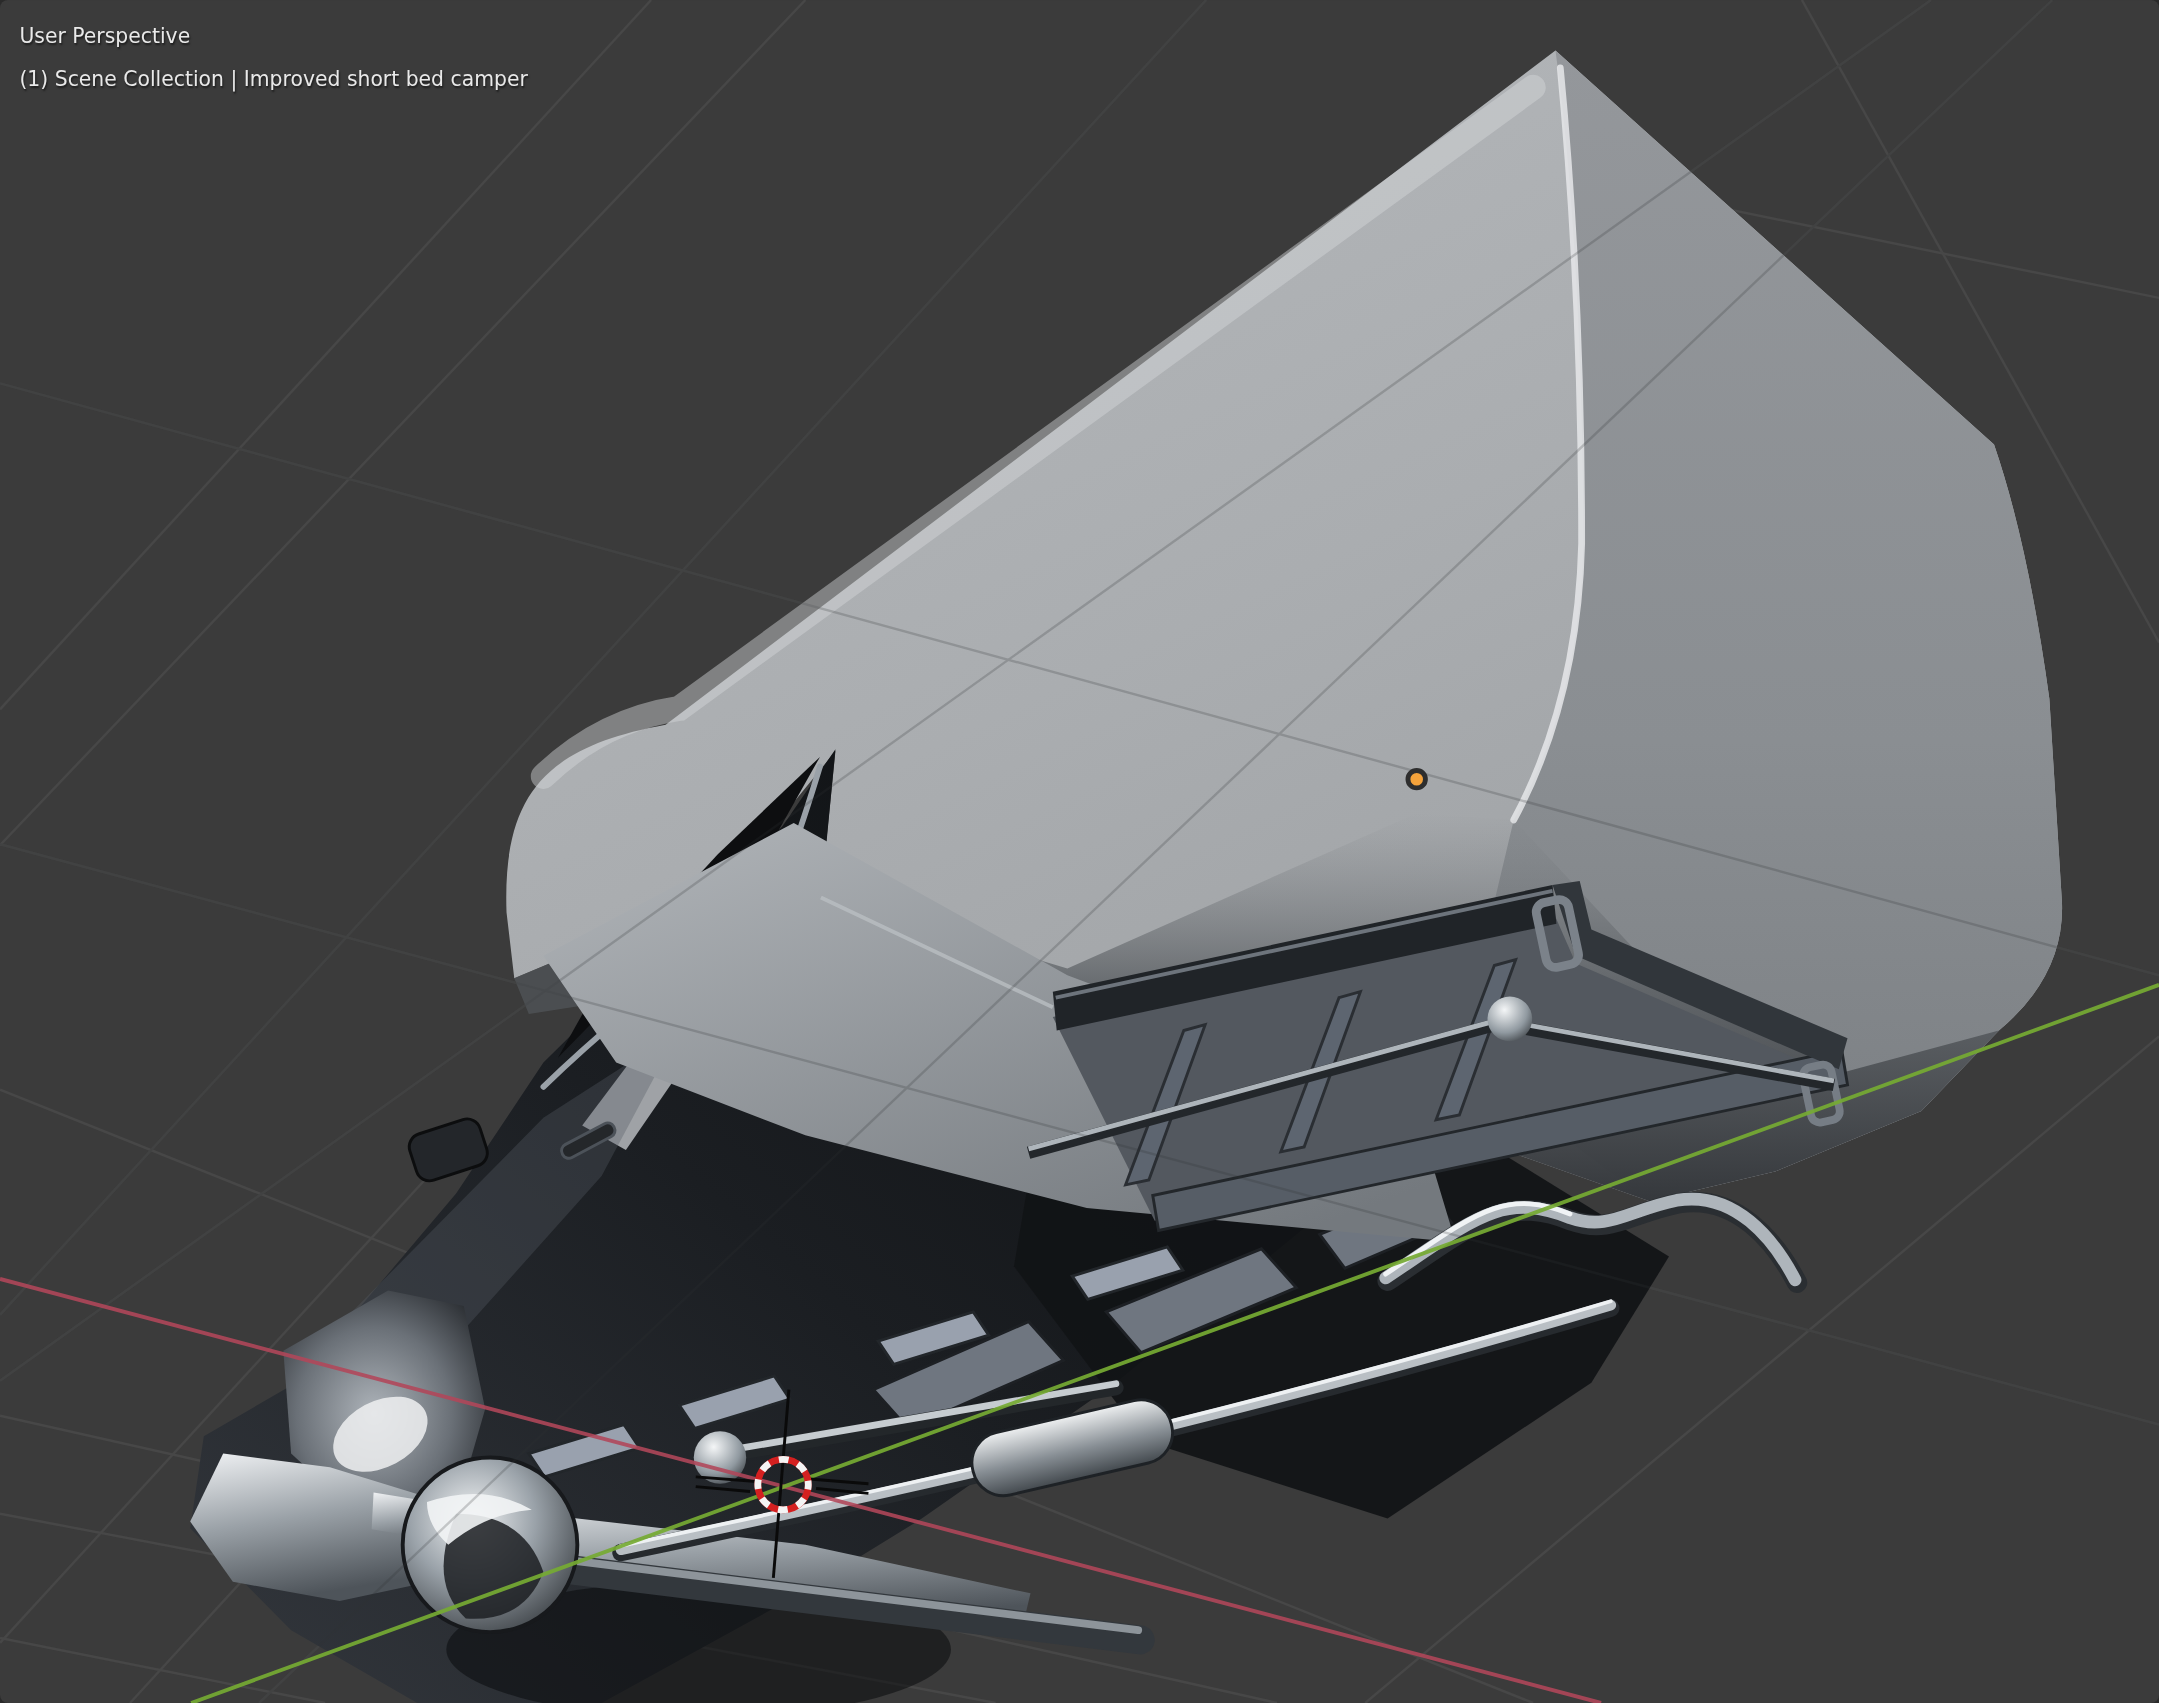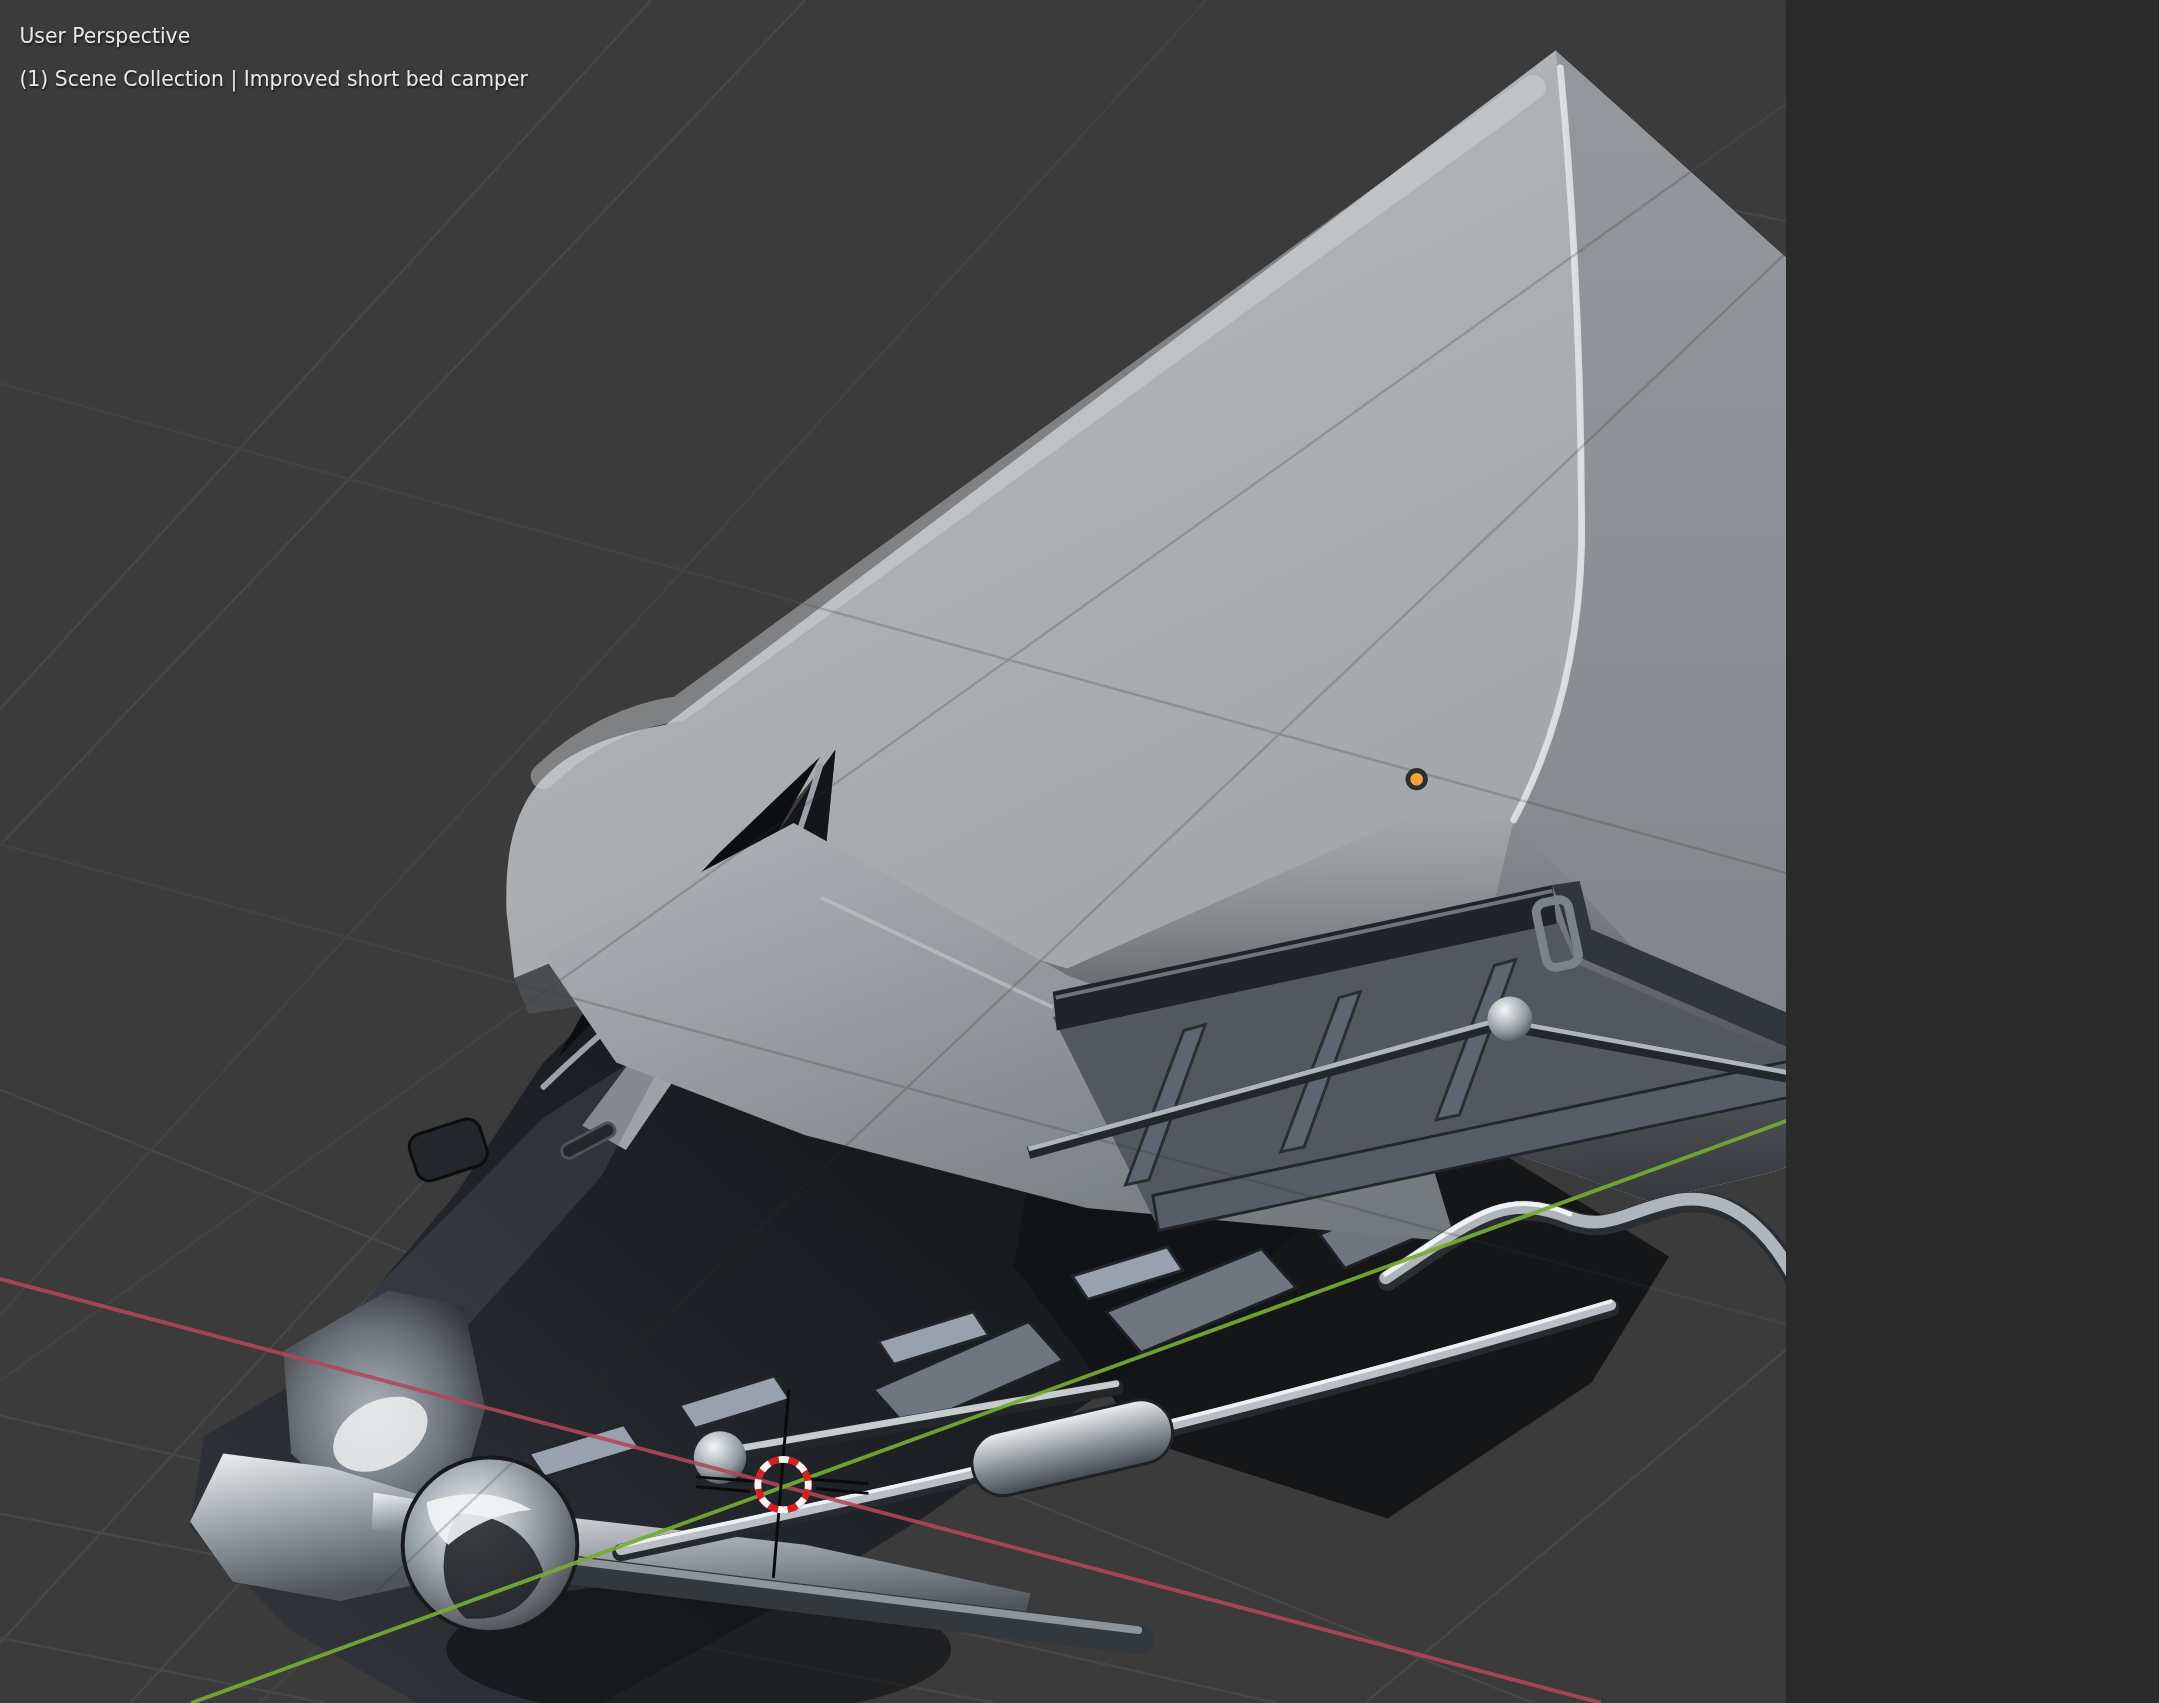--- a/index.html
+++ b/index.html
@@ -1,17 +1,17 @@
 <!DOCTYPE html>
 <html><head>
 <meta charset="utf-8">
 <style>
   html,body{margin:0;padding:0;background:#2a2a2a;}
   body{font-family:"DejaVu Sans","Liberation Sans",sans-serif;}
-  #stage{position:relative;width:1786px;height:1703px;overflow:hidden;}
+  #stage{position:relative;width:2159px;height:1703px;overflow:hidden;border-radius:8px;}
   svg{display:block;}
   .hdr{font-size:21px;fill:#e9e9e9;}
   text{user-select:none;}
 </style>
 </head>
 <body>
 
 <div id="stage">
 <svg width="2159" height="1703" viewBox="0 0 2225 1755">
   <defs>

